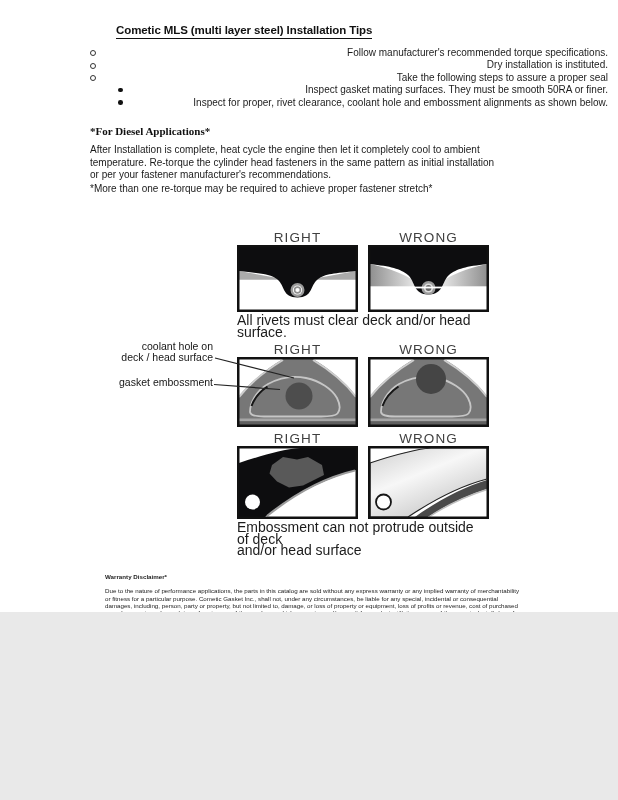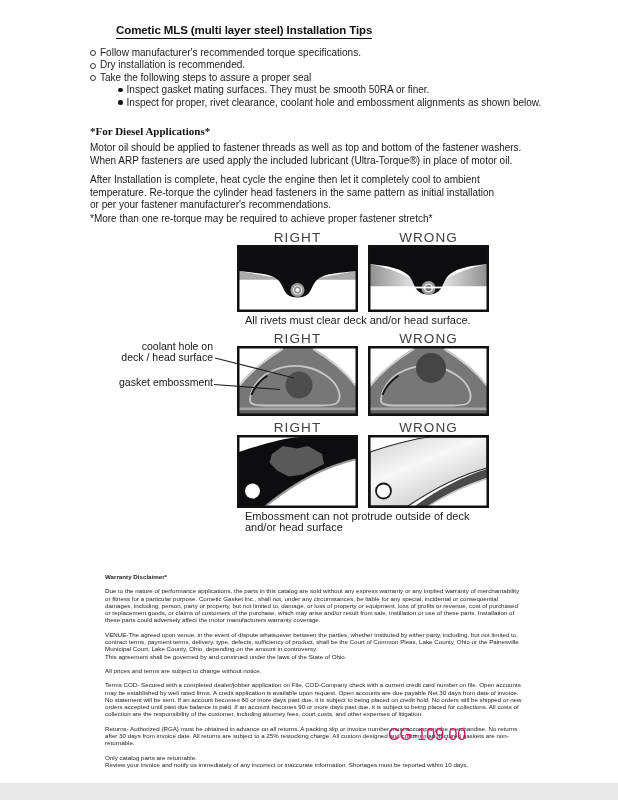--- a/index.html
+++ b/index.html
@@ -1,43 +1,43 @@
 <!DOCTYPE html>
 <html><head>
 <meta charset="utf-8">
 <style>
   html,body{margin:0;padding:0;background:#e9e9e9;}
   .page{
-    position:relative;width:618px;height:783px;background:#ffffff;
+    position:relative;width:618px;height:612px;background:#ffffff;
     font-family:"Liberation Sans",sans-serif;color:#1a1a1a;overflow:hidden;
     margin:0 auto;
   }
   .content{padding:24px 10px 0 90px;}
   .title{
     display:table;font-size:11.5px;font-weight:bold;letter-spacing:-0.1px;
     margin:0 0 8px 26px;border-bottom:1.4px solid #111;padding-bottom:2px;color:#111;
   }
   .tips{list-style:none;margin:0;padding:0;font-size:10px;line-height:12.4px;color:#1c1c1c;}
-  .tip{display:flex;align-items:flex-start;}
+  .tip{display:flex;align-items:flex-start;justify-content:space-between;}
   .tip .b1{flex:none;width:4px;height:4px;border:1px solid #333;border-radius:50%;margin:3.4px 4px 0 0;}
   .tip.sub{margin-left:28px;}
   .tip .b2{flex:none;width:4.6px;height:4.6px;background:#111;border-radius:50%;margin:3.4px 4px 0 0;}
   .diesel-h{font-size:11px;font-weight:bold;margin:16px 0 0 0;color:#111;font-family:Liberation Serif, serif;}
   .para{font-size:10px;line-height:12.6px;margin:5px 0 0 0;width:505px;white-space:pre-line;}
   .para.p2{margin-top:7px;}
   .para.note{margin-top:1px;}
 
   .figures{position:absolute;left:237px;top:231px;width:252px;}
   .figrow{margin-top:0;}
   .figrow + .figrow{margin-top:5px;}
   .heads{display:flex;gap:10px;font-size:13.5px;letter-spacing:1.1px;line-height:13px;color:#404040;}
   .heads span{width:121px;text-align:center;}
   .boxes{display:flex;gap:10px;margin-top:1px;}
   .boxes svg{display:block;}
-  .cap{font-size:11px;line-height:11.5px;margin-top:3px;white-space:pre-line;color:#1c1c1c;margin-left:8px;}
+  .cap{font-size:14px;line-height:11.5px;margin-top:3px;white-space:pre-line;color:#1c1c1c;}
 
   .lab{position:absolute;font-size:10.5px;line-height:10.8px;text-align:right;white-space:pre-line;color:#161616;}
   .lab1{left:40px;top:341px;width:173px;}
   .lab2{left:40px;top:377px;width:173px;}
   .leaders{position:absolute;left:0;top:0;pointer-events:none;}
 
   .legal{position:absolute;left:105px;top:573px;width:420px;font-size:6.2px;line-height:7.3px;color:#222;}
   .legal .legal-h{font-weight:bold;margin:0 0 7px 0;}
   .legal p{margin:0 0 7px 0;white-space:pre-line;}
   .footer{position:absolute;left:388px;top:726px;font-size:16px;color:#be185d;}
@@ -50,39 +50,37 @@
 
     <h1 class="title">Cometic MLS (multi layer steel) Installation Tips</h1>
 
     <ul class="tips">
       <li class="tip">
         <span class="b1"></span>
         <span>Follow manufacturer's recommended torque specifications.</span>
       </li>
       <li class="tip">
         <span class="b1"></span>
-        <span>Dry installation is recommended.</span>
+        <span>Dry installation is instituted.</span>
       </li>
       <li class="tip">
         <span class="b1"></span>
         <span>Take the following steps to assure a proper seal</span>
       </li>
       <li class="tip sub">
         <span class="b2"></span>
         <span>Inspect gasket mating surfaces.  They must be smooth 50RA or finer.</span>
       </li>
       <li class="tip sub">
         <span class="b2"></span>
         <span>Inspect for proper, rivet clearance, coolant hole and embossment alignments as shown below.</span>
       </li>
     </ul>
 
     <h2 class="diesel-h">*For Diesel Applications*</h2>
-    <p class="para">Motor oil should be applied to fastener threads as well as top and bottom of the fastener washers.
-When ARP fasteners are used apply the included lubricant (Ultra-Torque®) in place of motor oil.</p>
     <p class="para p2">After Installation is complete, heat cycle the engine then let it completely cool to ambient
 temperature. Re-torque the cylinder head fasteners in the same pattern as initial installation
 or per your fastener manufacturer's recommendations.</p>
     <p class="para note">*More than one re-torque may be required to achieve proper fastener stretch*</p>
   </div>
 
   <div class="figures">
 
     <div class="figrow">
       <div class="heads">

